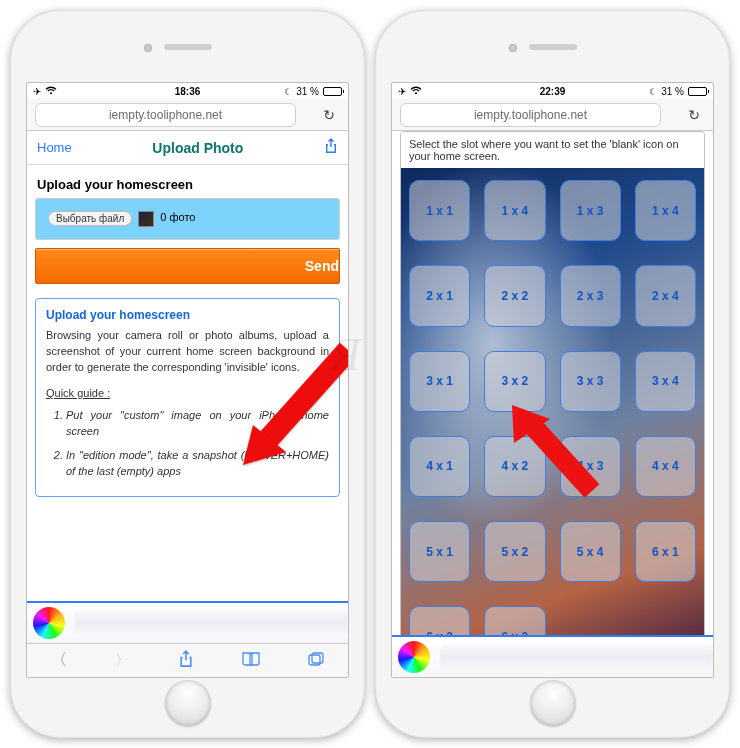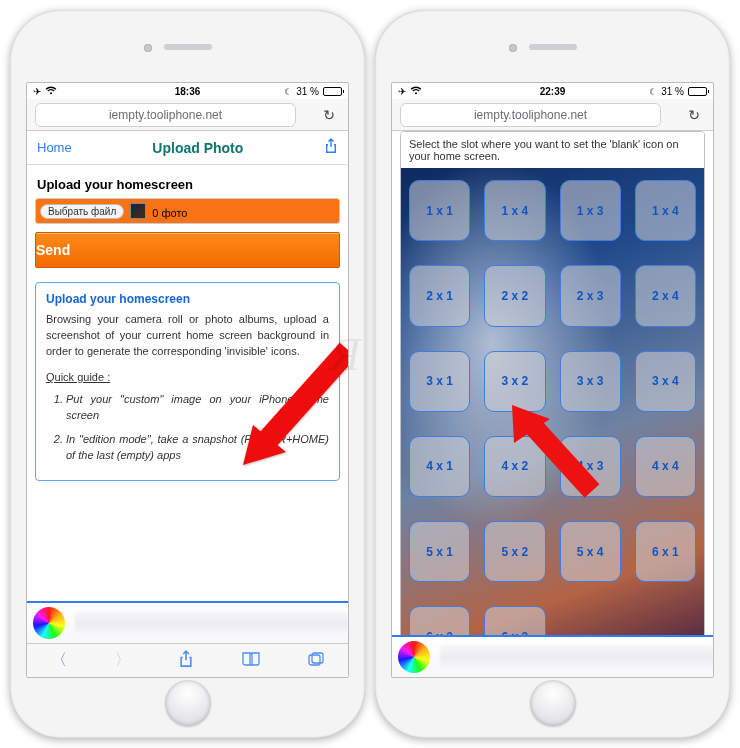--- a/index.html
+++ b/index.html
@@ -99,31 +99,31 @@
     height:34px;background:#fff;border-bottom:1px solid #ddd;
     display:flex;align-items:center;justify-content:space-between;padding:0 10px;
     color:#2f7cf6;font-size:13px;
   }
   .navbar .title{color:#0f766e;font-weight:600;font-size:14px}
   
   .content{flex:1;overflow:hidden;padding:0;position:relative;background:#fff}
   .section-title{font-weight:700;font-size:13px;color:#000;padding:12px 10px 6px}
   .filebox{
     margin:0 8px;border:1px solid #ccc;border-radius:3px;
-    padding:4px;display:flex;align-items:flex-end;gap:6px;font-size:11px;background:#f97316;
+    padding:12px;display:flex;align-items:flex-start;gap:6px;font-size:11px;background:#7dd3fc;
   }
   .choosebtn{
     background:#f4f4f4;border:1px solid #bdbdbd;border-radius:10px;
     padding:1px 7px;font-size:10px;color:#333;
   }
   .thumb{width:16px;height:16px;background:linear-gradient(135deg,#13254a,#4a2b0e);border:1px solid #888}
   .sendbtn{
     margin:8px 8px 0;background:linear-gradient(#ff8a1a,#f26b00);
     border:1px solid #d55600;border-radius:2px;
-    text-align:left;color:#fff;font-weight:600;font-size:14px;
+    text-align:right;color:#fff;font-weight:600;font-size:14px;
     padding:9px 0;box-shadow:0 1px 0 rgba(255,255,255,.4) inset;
   }
   .card{
     margin:14px 8px;border:1px solid #5fa6ef;border-radius:4px;padding:8px 10px;font-size:11px;color:#333;
     text-align:justify;line-height:1.45;
   }
   .card .card-title{color:#1466d6;font-weight:600;margin-bottom:4px;font-size:12px}
   .card .qg{margin-top:10px;text-decoration:underline}
   .card ol{margin:6px 0 0 20px;font-style:italic}
   .card li{margin-bottom:8px}

